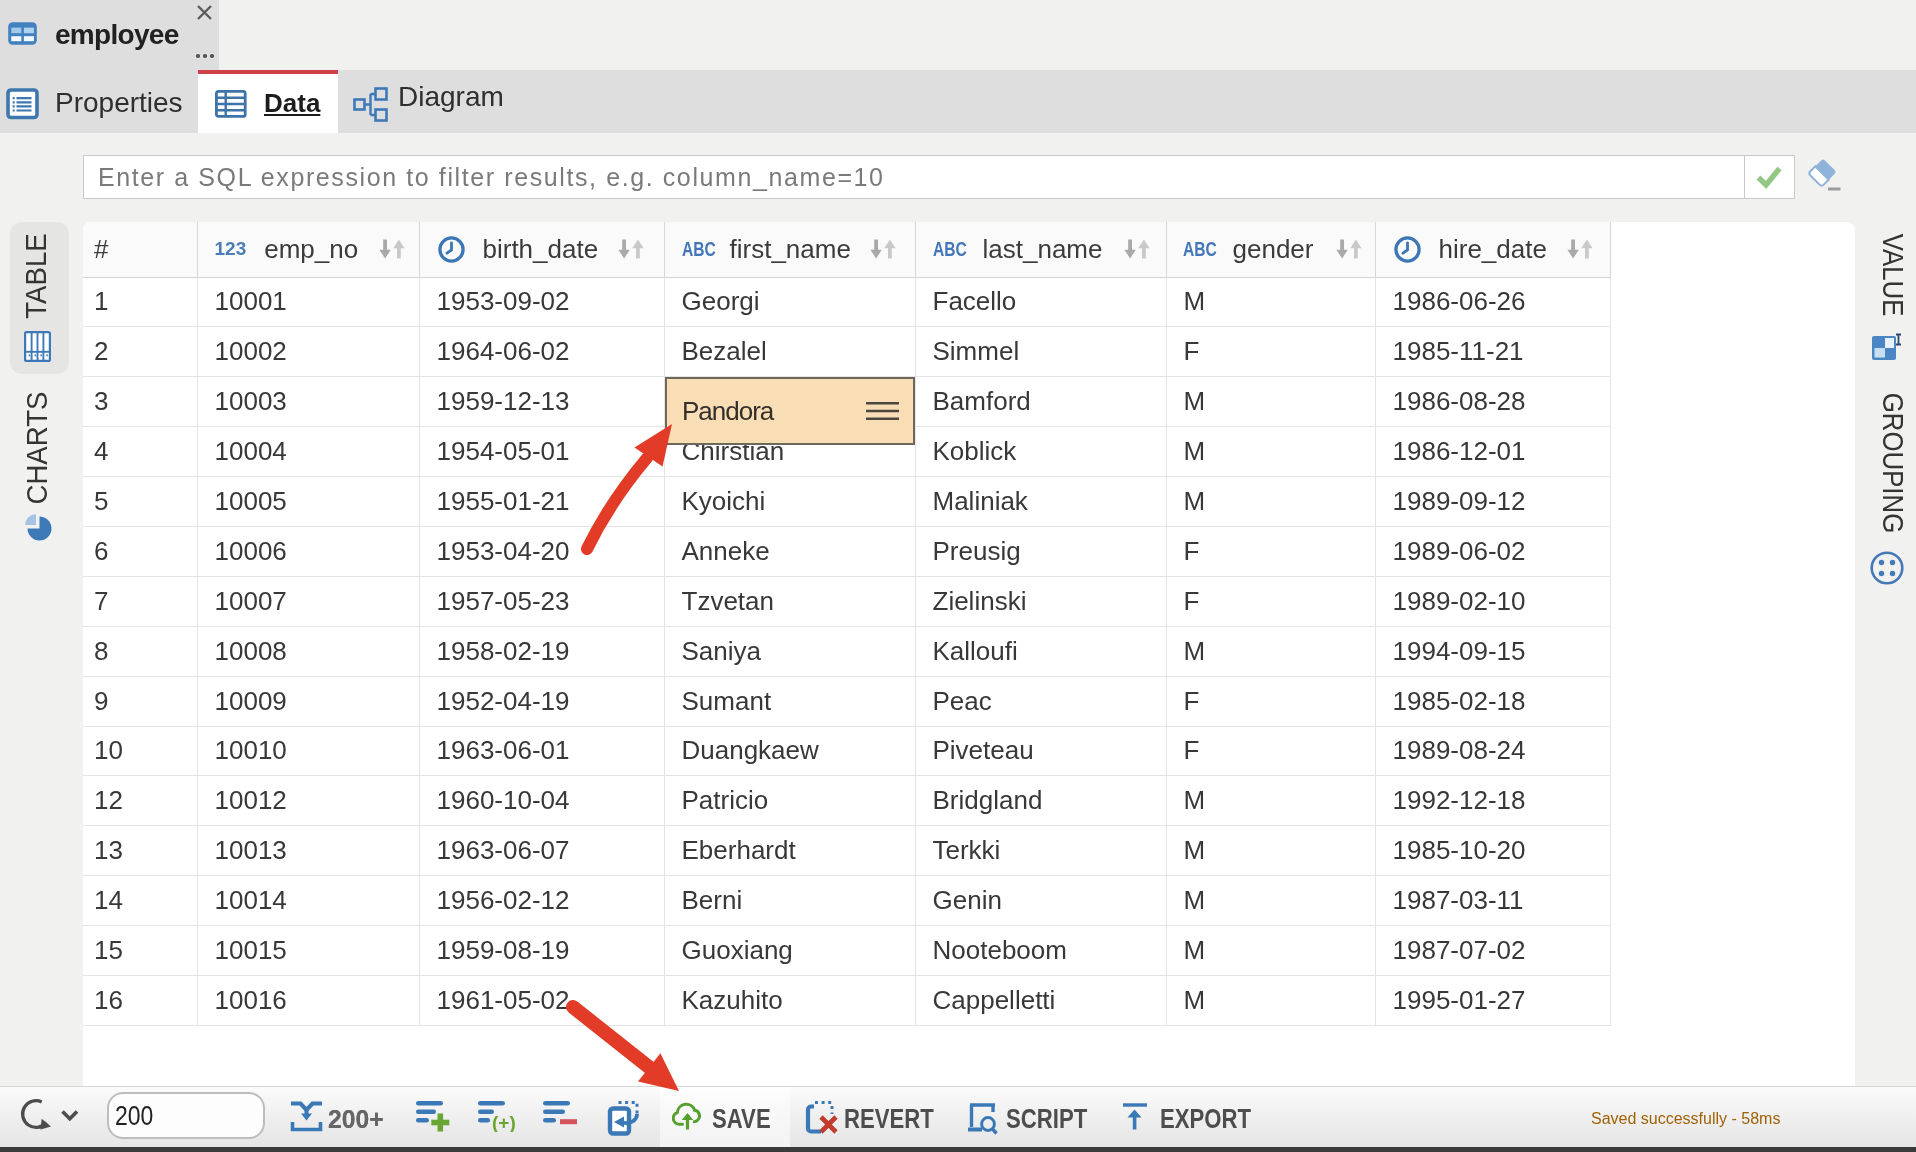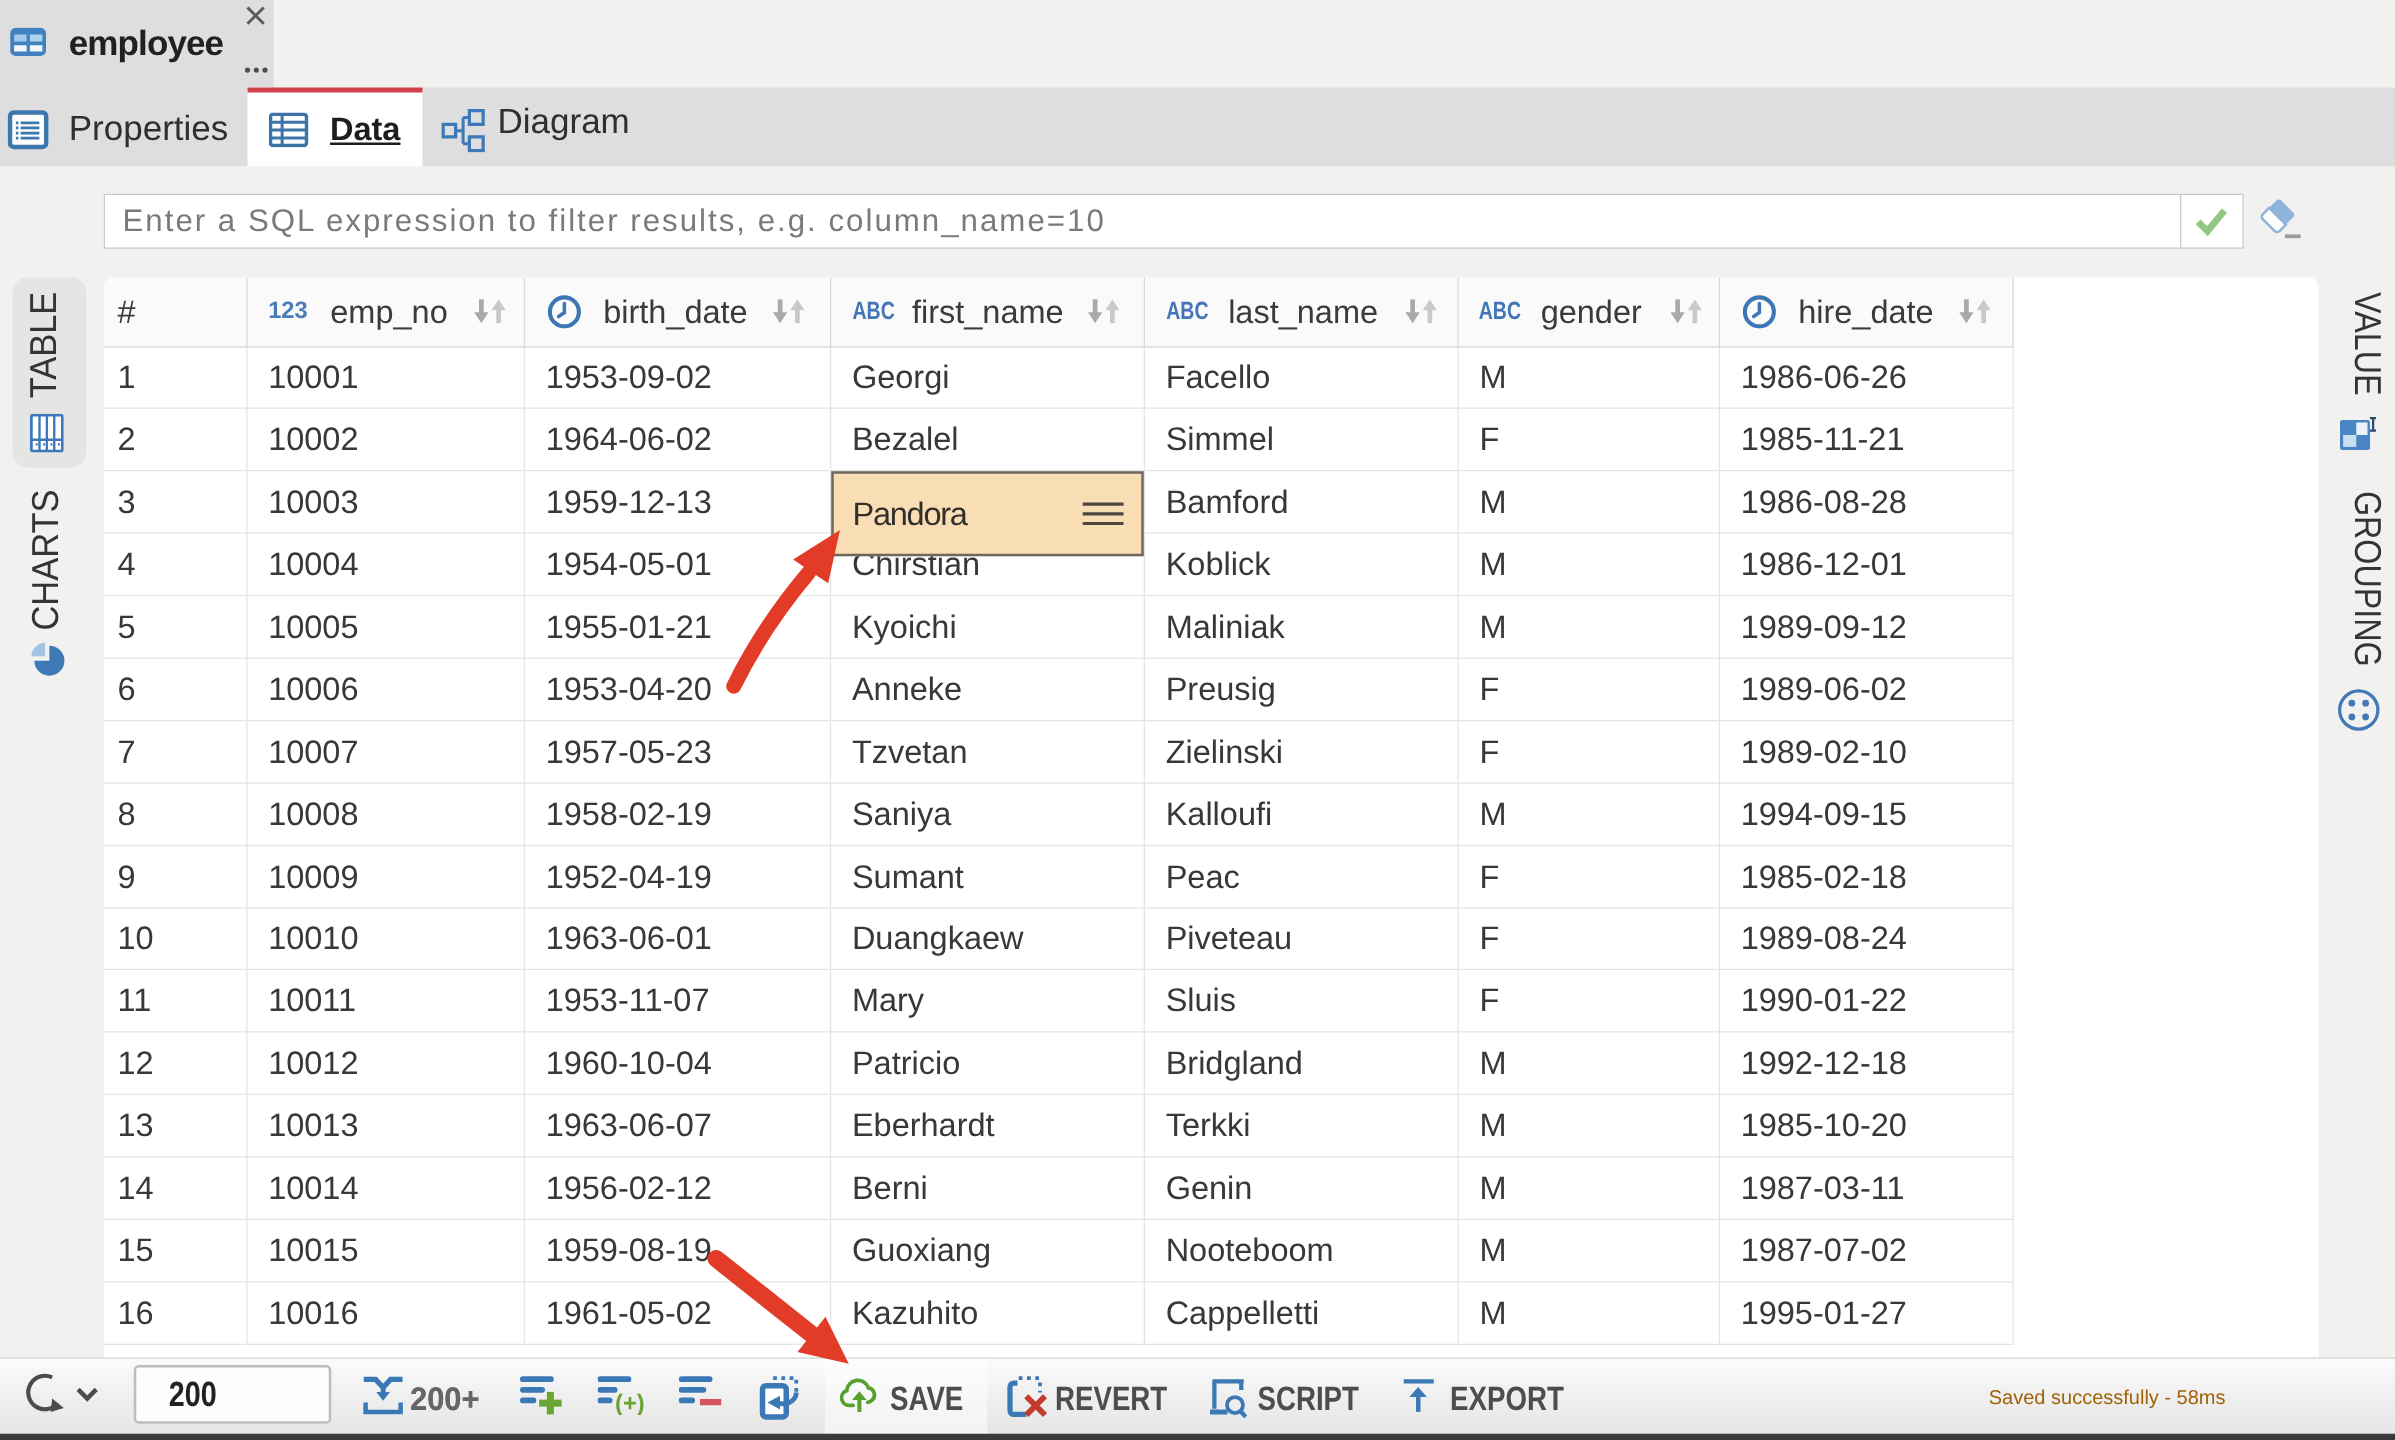--- a/index.html
+++ b/index.html
@@ -36,21 +36,21 @@
 
   .hicon-num { color:#4a7db8; font-weight:bold; font-size:19px; }
   .hicon-abc { color:#4376b8; font-weight:bold; font-size:20px; transform:scaleX(0.78); transform-origin:left center; width:33px; flex:0 0 33px; }
 
   
   .hl-cell { left:665px; top:377px; width:250px; height:68px; background:#f8ddb5; border:2px solid #6e675e; display:flex; align-items:center; }
   .hl-cell .txt { margin-left:15px; font-size:26px; letter-spacing:-1px; color:#33302b; }
 
   
   .toolbar { left:0; top:1086px; width:1916px; height:61px; background:linear-gradient(180deg,#fbfbfb,#eeeeee 55%,#e6e6e6); border-top:1px solid #d6d6d6; }
-  .tb-input { left:107px; top:1092px; width:158px; height:47px; background:#fdfdfd; border:2px solid #bdbdbd; border-radius:4px; font-size:24px; color:#222; line-height:43px; padding-left:26px;font-weight:bold; }
+  .tb-input { left:107px; top:1092px; width:158px; height:47px; background:#fdfdfd; border:2px solid #bdbdbd; border-radius:16px; font-size:24px; color:#222; line-height:43px; padding-left:6px; }
   .tb-txt { font-size:27px; font-weight:bold; color:#4d4d4d; transform:scaleX(0.82); transform-origin:left center; line-height:30px; }
   .tb-gray { font-size:26px; font-weight:bold; color:#666666; transform:scaleX(0.95); transform-origin:left center; line-height:30px; }
   .status { font-size:16px; color:#a16207; line-height:30px; }
   .bottom-strip { left:0; top:1147px; width:1916px; height:5px; background:#3a3a3a; }
 </style>
 </head>
 <body>
 <div id="page">
 
   <div class="abs emp-tab"></div>
@@ -349,29 +349,20 @@
       <tr>
             <td class="n">10</td>
             <td>10010</td>
             <td>1963-06-01</td>
             <td>Duangkaew</td>
             <td>Piveteau</td>
             <td>F</td>
             <td>1989-08-24</td>
           </tr>
       <tr>
-            <td class="n">11</td>
-            <td>10011</td>
-            <td>1953-11-07</td>
-            <td>Mary</td>
-            <td>Sluis</td>
-            <td>F</td>
-            <td>1990-01-22</td>
-          </tr>
-      <tr>
             <td class="n">12</td>
             <td>10012</td>
             <td>1960-10-04</td>
             <td>Patricio</td>
             <td>Bridgland</td>
             <td>M</td>
             <td>1992-12-18</td>
           </tr>
       <tr>
             <td class="n">13</td>

